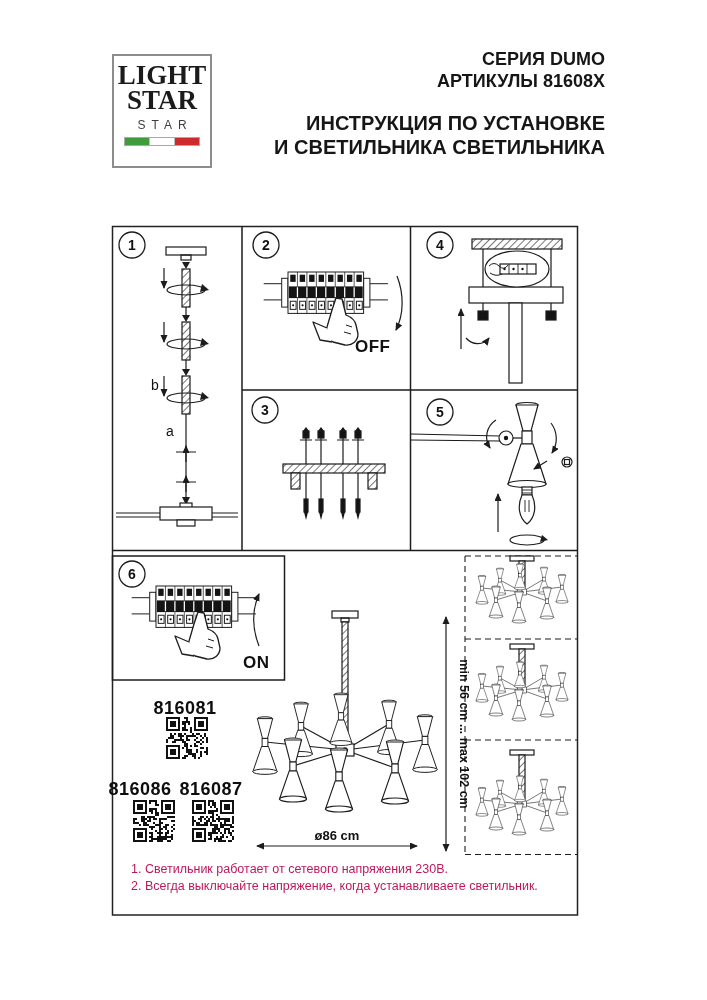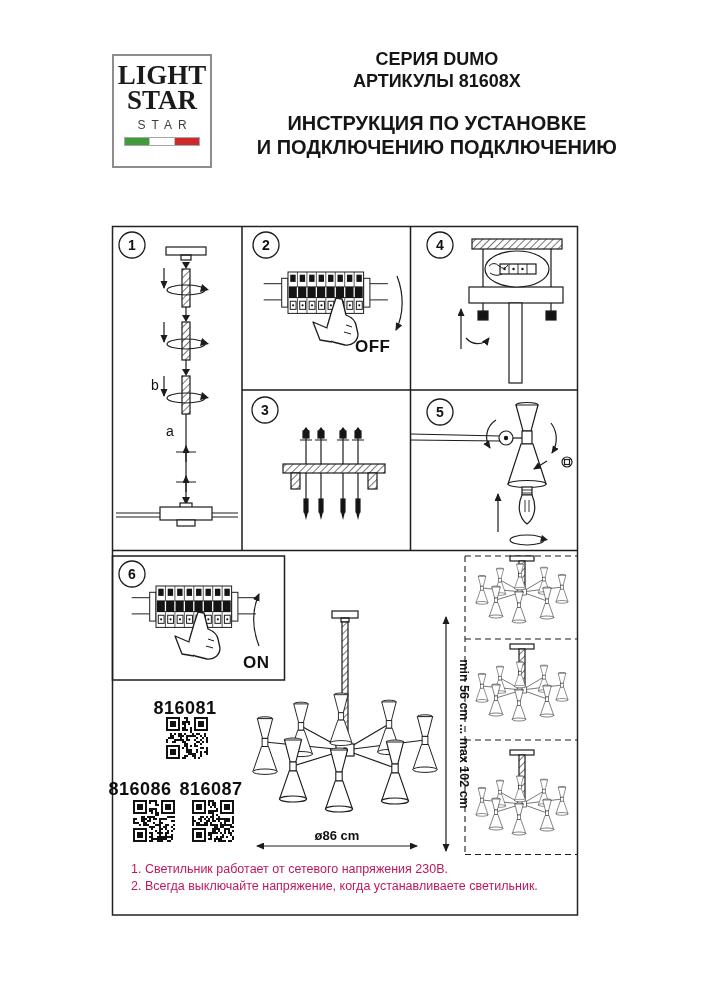--- a/index.html
+++ b/index.html
@@ -10,21 +10,21 @@
         box-sizing:border-box;display:flex;flex-direction:column;align-items:center;padding-top:7px;background:#fff;}
   .logo-light,.logo-star{font-family:"Liberation Serif",serif;font-weight:700;font-size:27px;
         line-height:25px;color:#1b1b1b;letter-spacing:0;}
   .logo-group{font-size:12px;letter-spacing:6px;margin-left:6px;color:#3c3c3c;margin-top:5px;}
   .flag{width:74px;height:7px;margin-top:5px;display:flex;border:1px solid #a8a8a8;box-sizing:content-box;}
   .flag span{flex:1;}
   .fg{background:#3f9b3c;border-right:1px solid #c0c0c0;}
   .fw{background:#ffffff;}
   .fr{background:#cd2a2e;border-left:1px solid #c0c0c0;}
   
-  .hdr{position:absolute;right:90px;top:48px;text-align:center;font-weight:bold;color:#161616;}
+  .hdr{position:absolute;right:102px;top:48px;text-align:right;font-weight:bold;color:#161616;}
   .hdr-line1{font-size:18px;line-height:22px;}
   .hdr-block2{margin-top:19px;font-size:20px;line-height:24px;}
   
   .qr-label{position:absolute;font-weight:bold;font-size:18px;text-align:center;letter-spacing:.5px;color:#0d0d0d;}
   .qr{position:absolute;width:42px;height:42px;}
   .notes{position:absolute;left:131px;top:861px;font-size:12.5px;line-height:17px;color:#be185d;}
   svg text{font-family:"Liberation Sans",sans-serif;fill:#111;stroke:none;}
   .num{font-size:14px;font-weight:bold;text-anchor:middle;}
   .switch-label{font-size:17px;font-weight:600;letter-spacing:.5px;}
   .part-label{font-size:14px;}
@@ -44,21 +44,21 @@
         <span class="fw"></span>
         <span class="fr"></span>
     </div>
   </div>
 
   <div class="hdr">
     <div class="hdr-line1">СЕРИЯ DUMO</div>
     <div class="hdr-line1">АРТИКУЛЫ 81608X</div>
     <div class="hdr-block2">
       <div>ИНСТРУКЦИЯ ПО УСТАНОВКЕ</div>
-      <div>И ПОДКЛЮЧЕНИЮ ПОДКЛЮЧЕНИЮ</div>
+      <div>И СВЕТИЛЬНИКА СВЕТИЛЬНИКА</div>
     </div>
   </div>
 
   <svg width="707" height="1000" style="position:absolute;left:0;top:0;">
     <defs>
       <pattern id="hatchP" width="5" height="5" patternUnits="userSpaceOnUse" patternTransform="rotate(45)">
         <rect width="5" height="5" fill="#ffffff"></rect>
         <line x1="0" y1="0" x2="0" y2="5" stroke="#3a3a3a" stroke-width="1.4"></line>
       </pattern>
       <marker id="mE" markerWidth="9" markerHeight="8" refX="7" refY="3.5" orient="auto" markerUnits="userSpaceOnUse">

